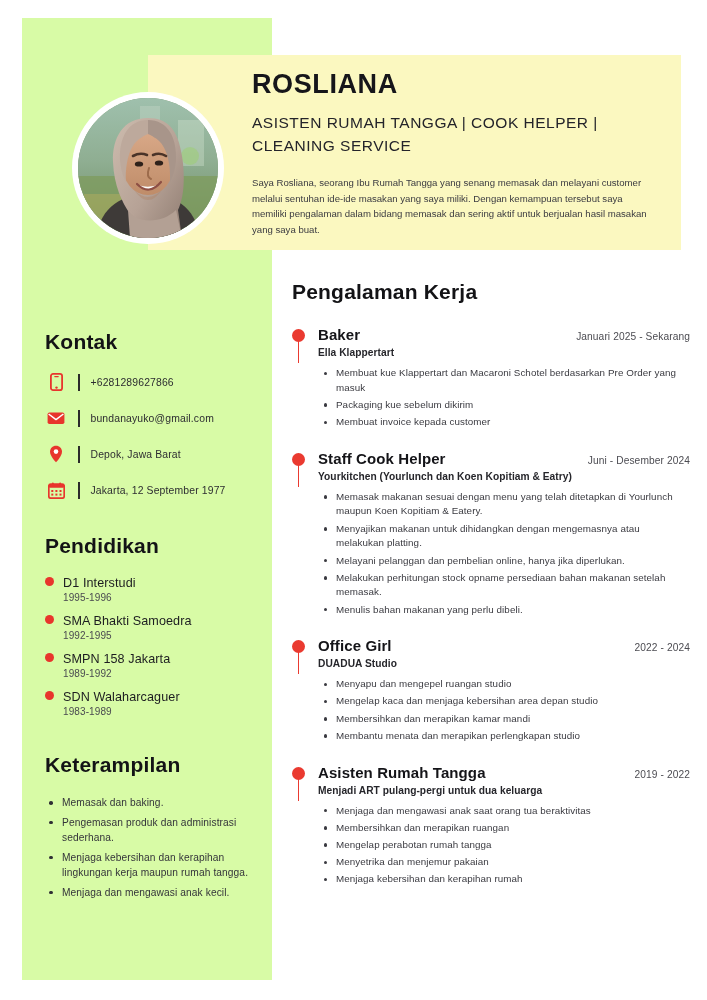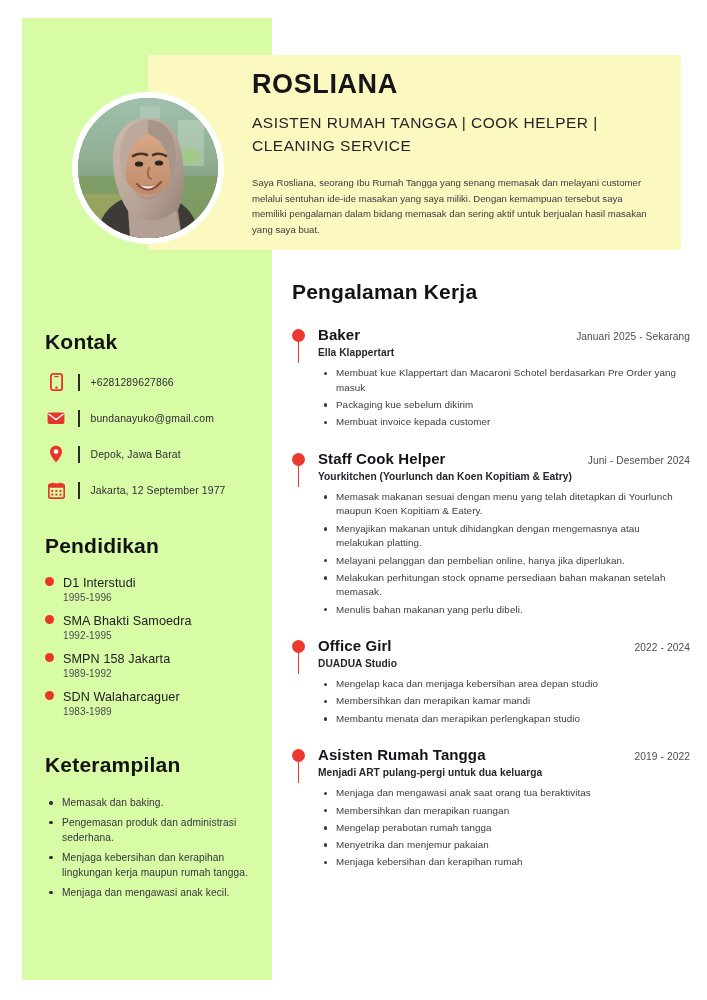--- a/index.html
+++ b/index.html
@@ -468,20 +468,21 @@
     <div class="exp-marker">
       <span class="pin-head"></span>
         <span class="pin-tail"></span>
     </div>
     <div class="exp-head-row">
       <span class="exp-role">Office Girl</span>
       <span class="exp-date">2022 - 2024</span>
     </div>
     <div class="exp-company">DUADUA Studio</div>
     <ul class="exp-bullets">
+      <li>Menyapu dan mengepel ruangan studio</li>
       <li>Mengelap kaca dan menjaga kebersihan area depan studio</li>
       <li>Membersihkan dan merapikan kamar mandi</li>
       <li>Membantu menata dan merapikan perlengkapan studio</li>
     </ul>
   </div>
 
   <div class="exp-item">
     <div class="exp-marker">
       <span class="pin-head"></span>
         <span class="pin-tail"></span>

